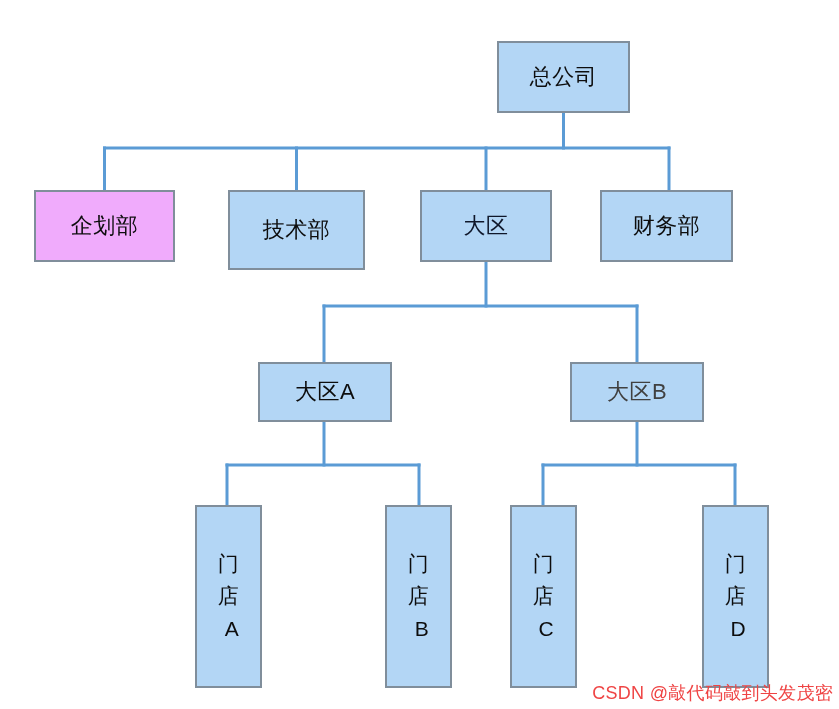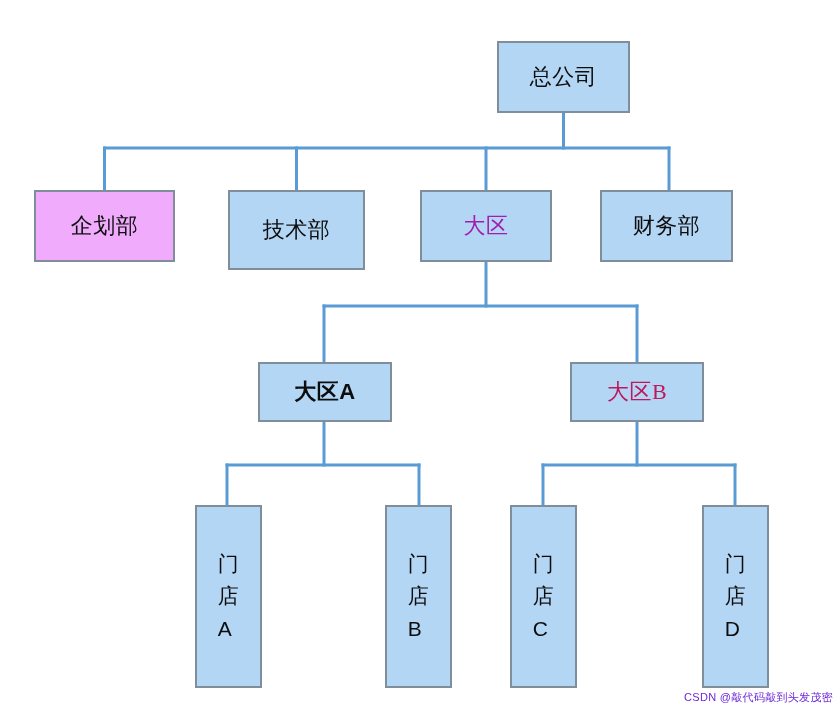--- a/index.html
+++ b/index.html
@@ -28,34 +28,34 @@
     border: 2px solid #808e9b;
     display: flex;
     align-items: center;
     justify-content: center;
     color: #111111;
   }
   .node-label {
     font-size: 22px;
     line-height: 1.15;
     letter-spacing: 0.5px;
-    text-align: left;
+    text-align: right;
     white-space: pre;
     color: #0d0d0d;
   }
   .node-label.vertical {
     font-size: 21px;
     line-height: 1.55;
   }
   .watermark {
     position: absolute;
     right: 6px;
     bottom: 4px;
-    font-size: 11px;
-    color: #6d28d9;
+    font-size: 18px;
+    color: #ef4444;
     letter-spacing: 0.3px;
     white-space: nowrap;
     user-select: none;
   }
 </style>
 </head>
 <body style="background: rgb(255, 255, 255);">
 
 <div id="canvas">
   <svg id="connectors" width="839" height="709" viewBox="0 0 839 709" style="position:absolute;left:0;top:0;">
@@ -82,30 +82,30 @@
       <div class="node-box" style="left: 497px; top: 41px; width: 133px; height: 72px; background: rgb(179, 214, 245); border-color: rgb(128, 142, 155);">
         <span class="node-label" style="color: rgb(13, 13, 13);">总公司</span>
       </div>
       <div class="node-box" style="left: 34px; top: 190px; width: 141px; height: 72px; background: #f0abfc; border-color: rgb(128, 142, 155);">
         <span class="node-label" style="color: rgb(13, 13, 13);">企划部</span>
       </div>
       <div class="node-box" style="left: 228px; top: 190px; width: 137px; height: 80px; background: rgb(179, 214, 245); border-color: rgb(128, 142, 155);">
         <span class="node-label" style="color: rgb(13, 13, 13);">技术部</span>
       </div>
       <div class="node-box" style="left: 420px; top: 190px; width: 132px; height: 72px; background: rgb(179, 214, 245); border-color: rgb(128, 142, 155);">
-        <span class="node-label" style="color: #a21caf;">大区</span>
+        <span class="node-label" style="color: #0f172a;">大区</span>
       </div>
       <div class="node-box" style="left: 600px; top: 190px; width: 133px; height: 72px; background: rgb(179, 214, 245); border-color: rgb(128, 142, 155);">
         <span class="node-label" style="color: rgb(13, 13, 13);">财务部</span>
       </div>
       <div class="node-box" style="left: 258px; top: 362px; width: 134px; height: 60px; background: rgb(179, 214, 245); border-color: rgb(128, 142, 155);">
-        <span class="node-label" style="color: rgb(13, 13, 13); font-weight: bold;">大区A</span>
+        <span class="node-label" style="color: rgb(13, 13, 13);">大区A</span>
       </div>
       <div class="node-box" style="left: 570px; top: 362px; width: 134px; height: 60px; background: rgb(179, 214, 245); border-color: rgb(128, 142, 155);">
-        <span class="node-label" style="color: #be185d; font-family: Liberation Serif, serif;">大区B</span>
+        <span class="node-label" style="color: #404040;">大区B</span>
       </div>
       <div class="node-box" style="left: 195px; top: 505px; width: 67px; height: 183px; background: rgb(179, 214, 245); border-color: rgb(128, 142, 155);">
         <span class="node-label vertical" style="color: rgb(13, 13, 13);">门
 店
 A</span>
       </div>
       <div class="node-box" style="left: 385px; top: 505px; width: 67px; height: 183px; background: rgb(179, 214, 245); border-color: rgb(128, 142, 155);">
         <span class="node-label vertical" style="color: rgb(13, 13, 13);">门
 店
 B</span>

